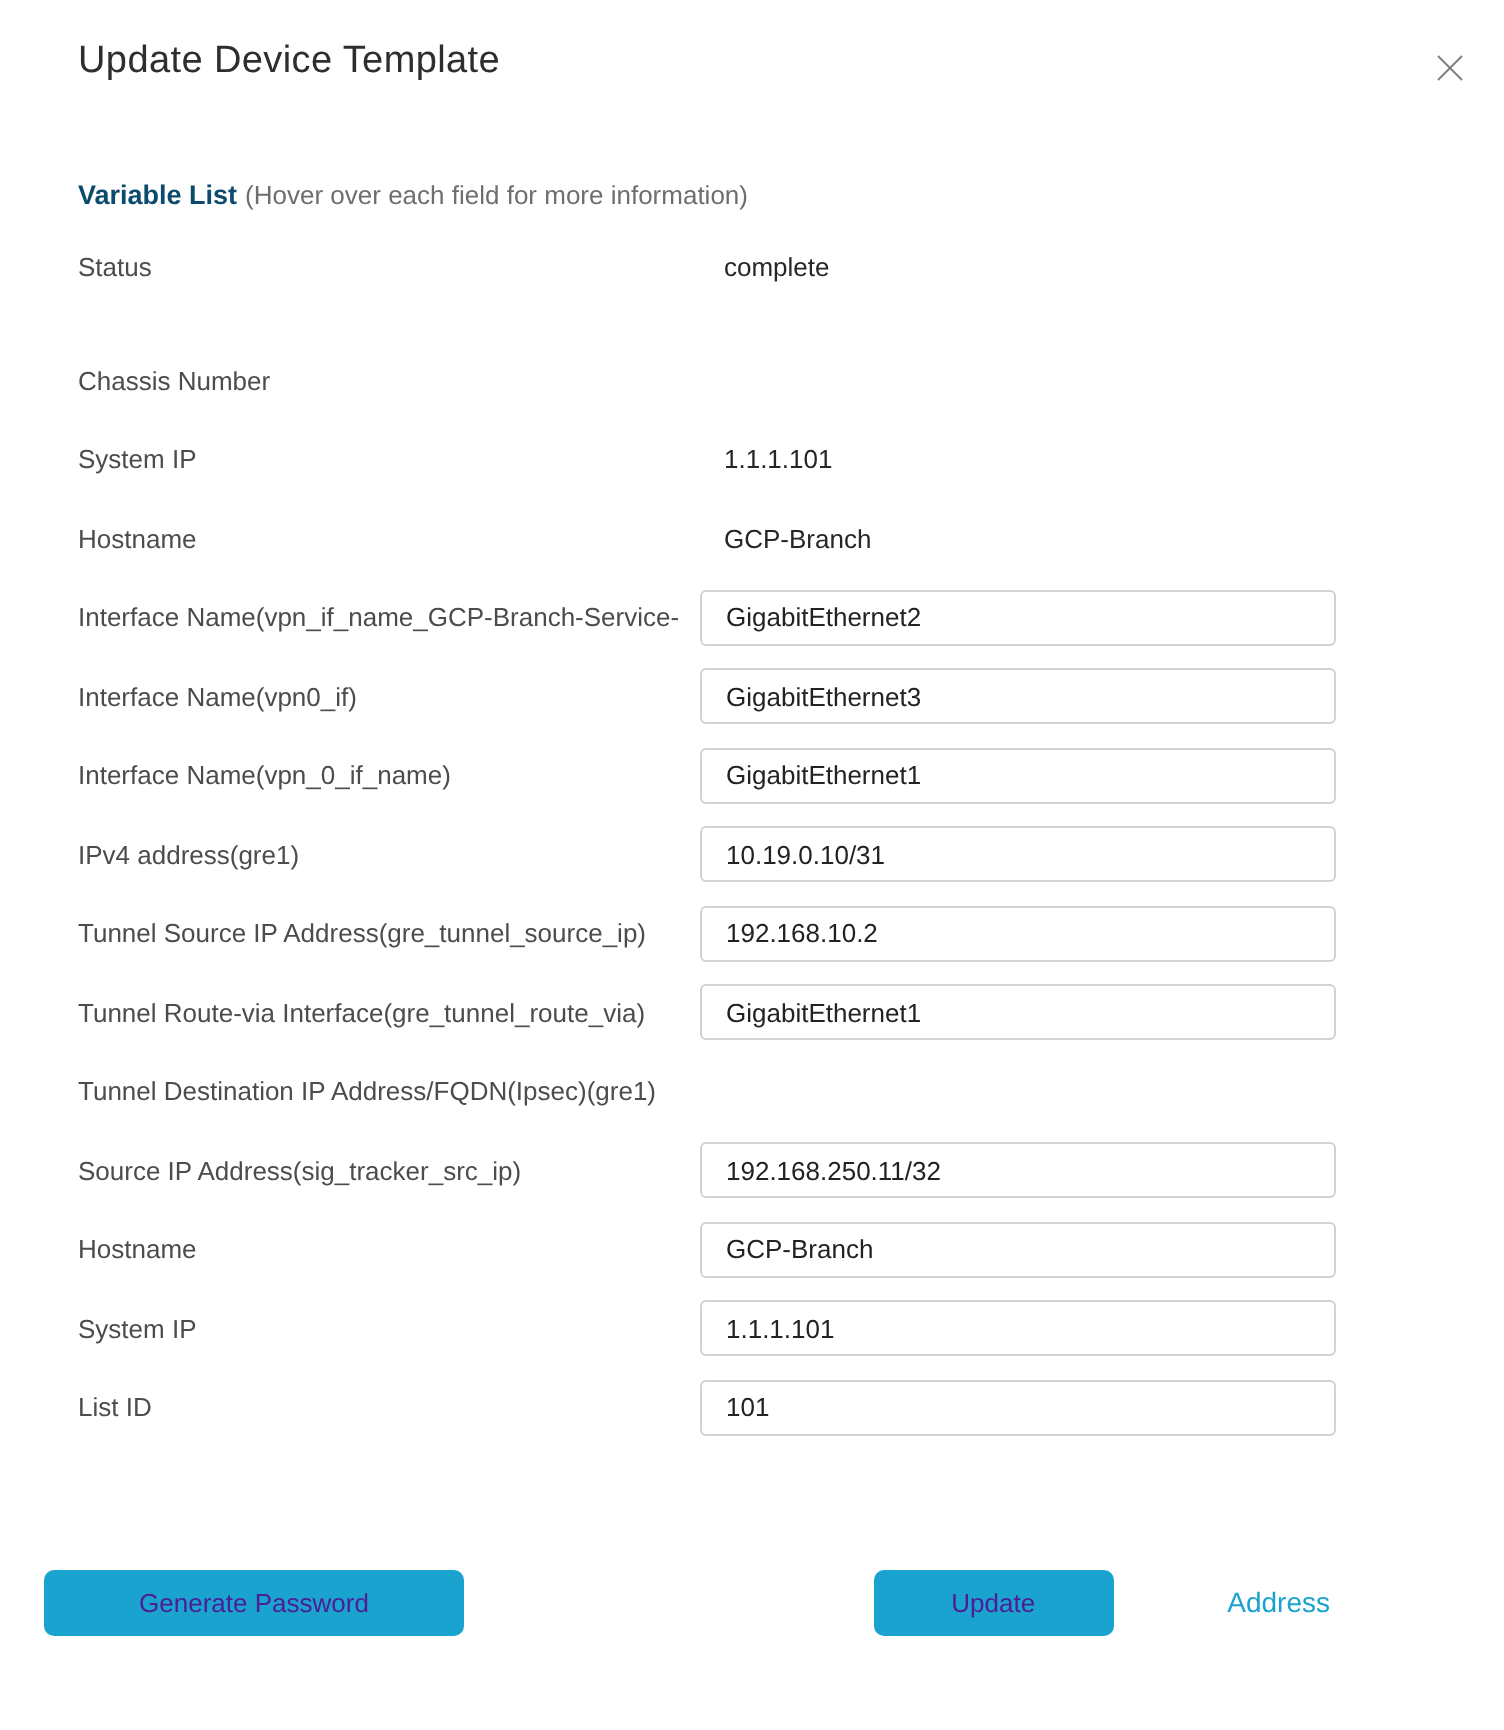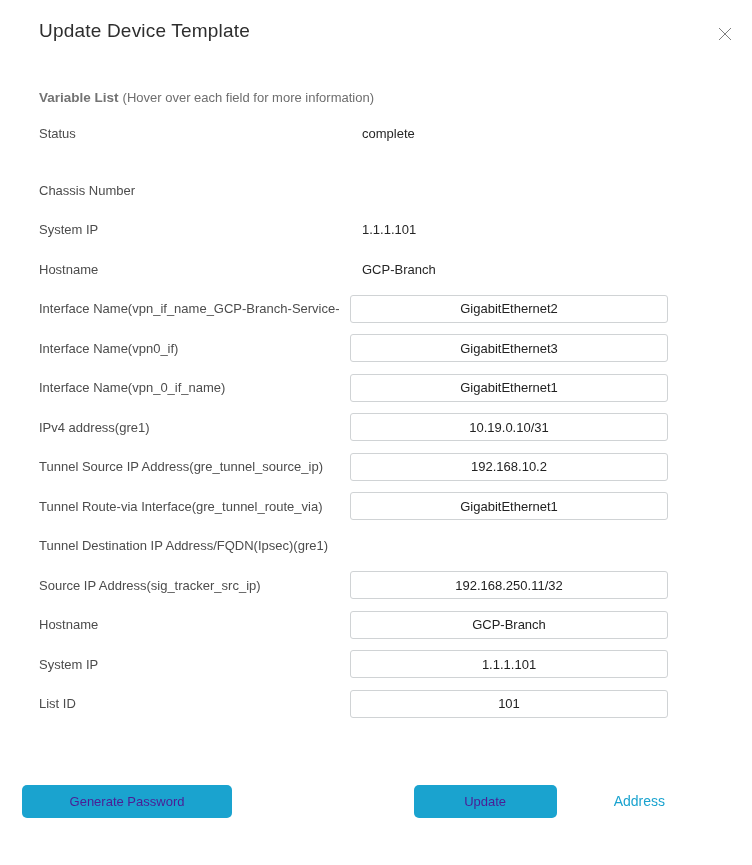--- a/index.html
+++ b/index.html
@@ -9,38 +9,38 @@
 
   .modal { position:relative; width:752px; height:865px; background:#fff; }
 
   .close-btn { position:absolute; top:6px; right:19px; width:16px; height:16px;
                cursor:pointer; display:flex; align-items:center; justify-content:center; }
 
   .title { margin:20px 0 0 39px; font-size:19px; font-weight:300; color:#2e2e2e;
            letter-spacing:0.2px; }
 
   .section-head { margin:48px 0 0 39px; font-size:13px; color:#6e6e6e; }
-  .section-head b { color:#737373; font-size:13.5px; font-weight:bold; margin-right:4px; }
+  .section-head b { color:#0c4a6e; font-size:13.5px; font-weight:bold; margin-right:4px; }
 
   .rows { margin:9px 0 0 39px; }
   .row { display:flex; align-items:center; height:39.5px; }
   .row--spaced { margin-bottom:17px; }
   .row-label { flex:0 0 311px; font-size:13px; color:#4c4c4c; white-space:nowrap;
                overflow:hidden; }
   .row-value-static { font-size:13px; color:#262626; padding-left:12px; }
   .row-input { width:318px; height:28px; border:1px solid #d0d3d5; border-radius:3px;
                font-family:"Liberation Sans","DejaVu Sans",sans-serif;
-               font-size:13px; color:#222; padding:5px 12px; outline:none; background:#fff;text-align:center; }
+               font-size:13px; color:#222; padding:5px 12px; outline:none; background:#fff; }
 
   .footer { display:flex; align-items:center; margin-top:61px; padding:0 87px 0 22px; }
   .btn { border:none; border-radius:5px; background:var(--accent); color:#4c1d95;
          font-family:"Liberation Sans","DejaVu Sans",sans-serif; font-size:13px;
          height:33px; cursor:pointer; }
   .btn-generate { width:210px; }
-  .btn-update { width:143px; margin-left:auto; }
+  .btn-update { width:120px; margin-left:auto; }
   .link-cancel { margin-left:57px; font-size:14px; color:var(--accent);
                  cursor:pointer; background:none; border:none;
                  font-family:"Liberation Sans","DejaVu Sans",sans-serif; }
 </style>
 </head>
 <body>
 
 <div class="modal">
 
   <span class="close-btn">

